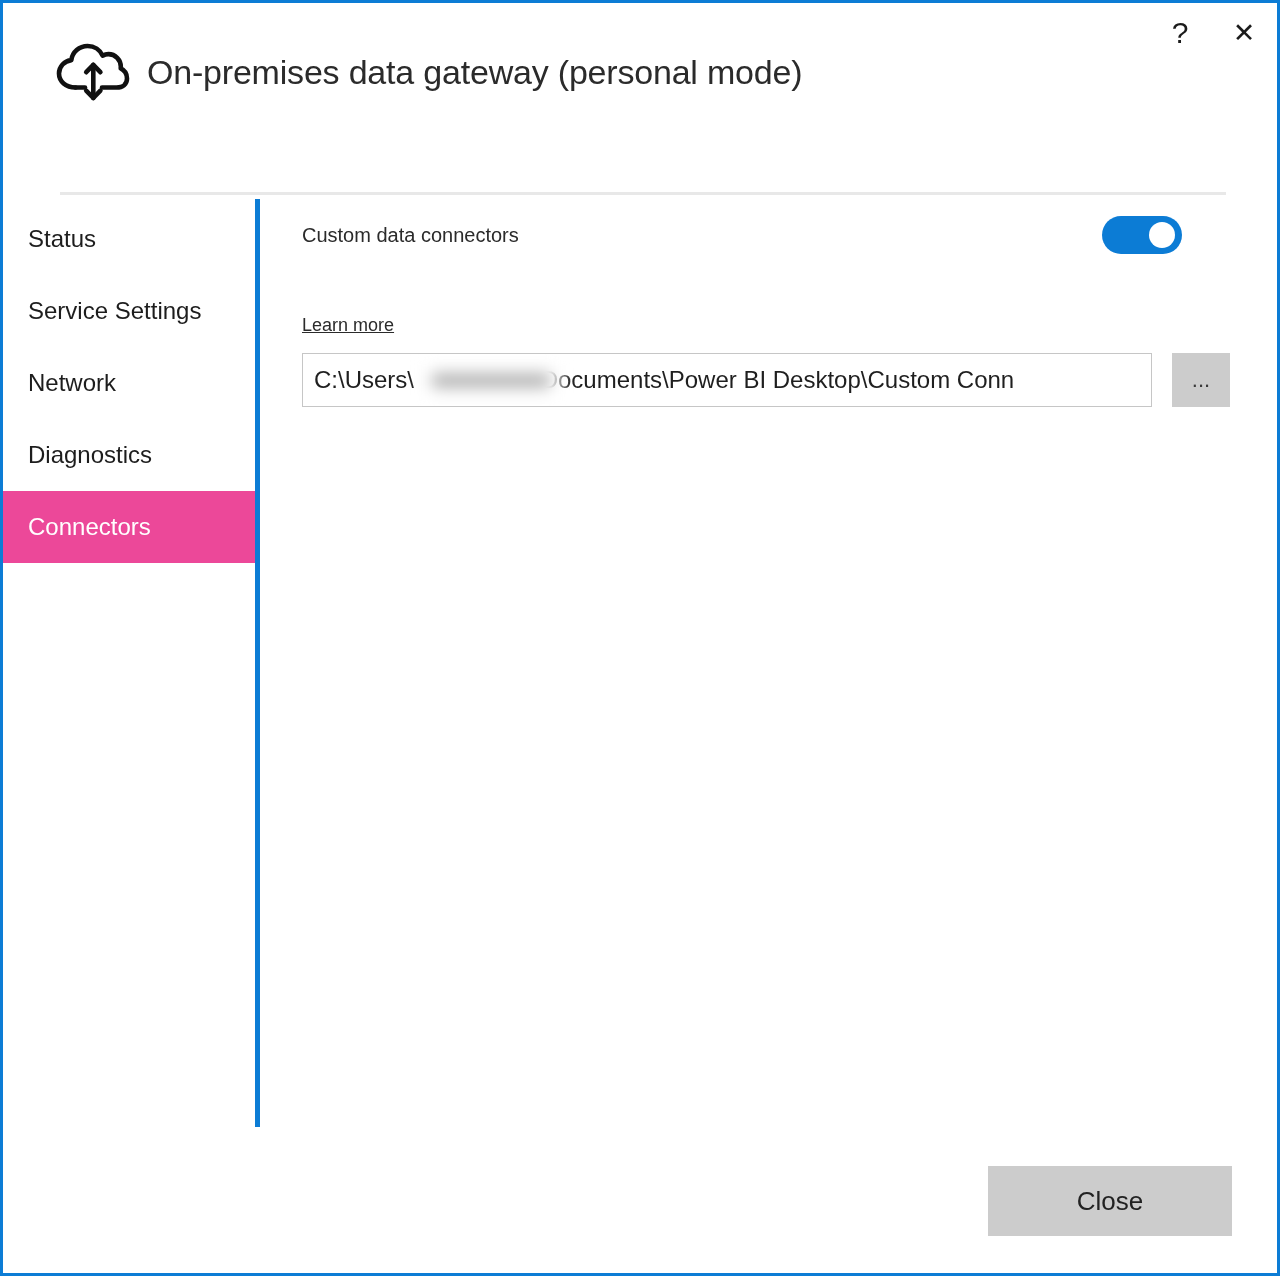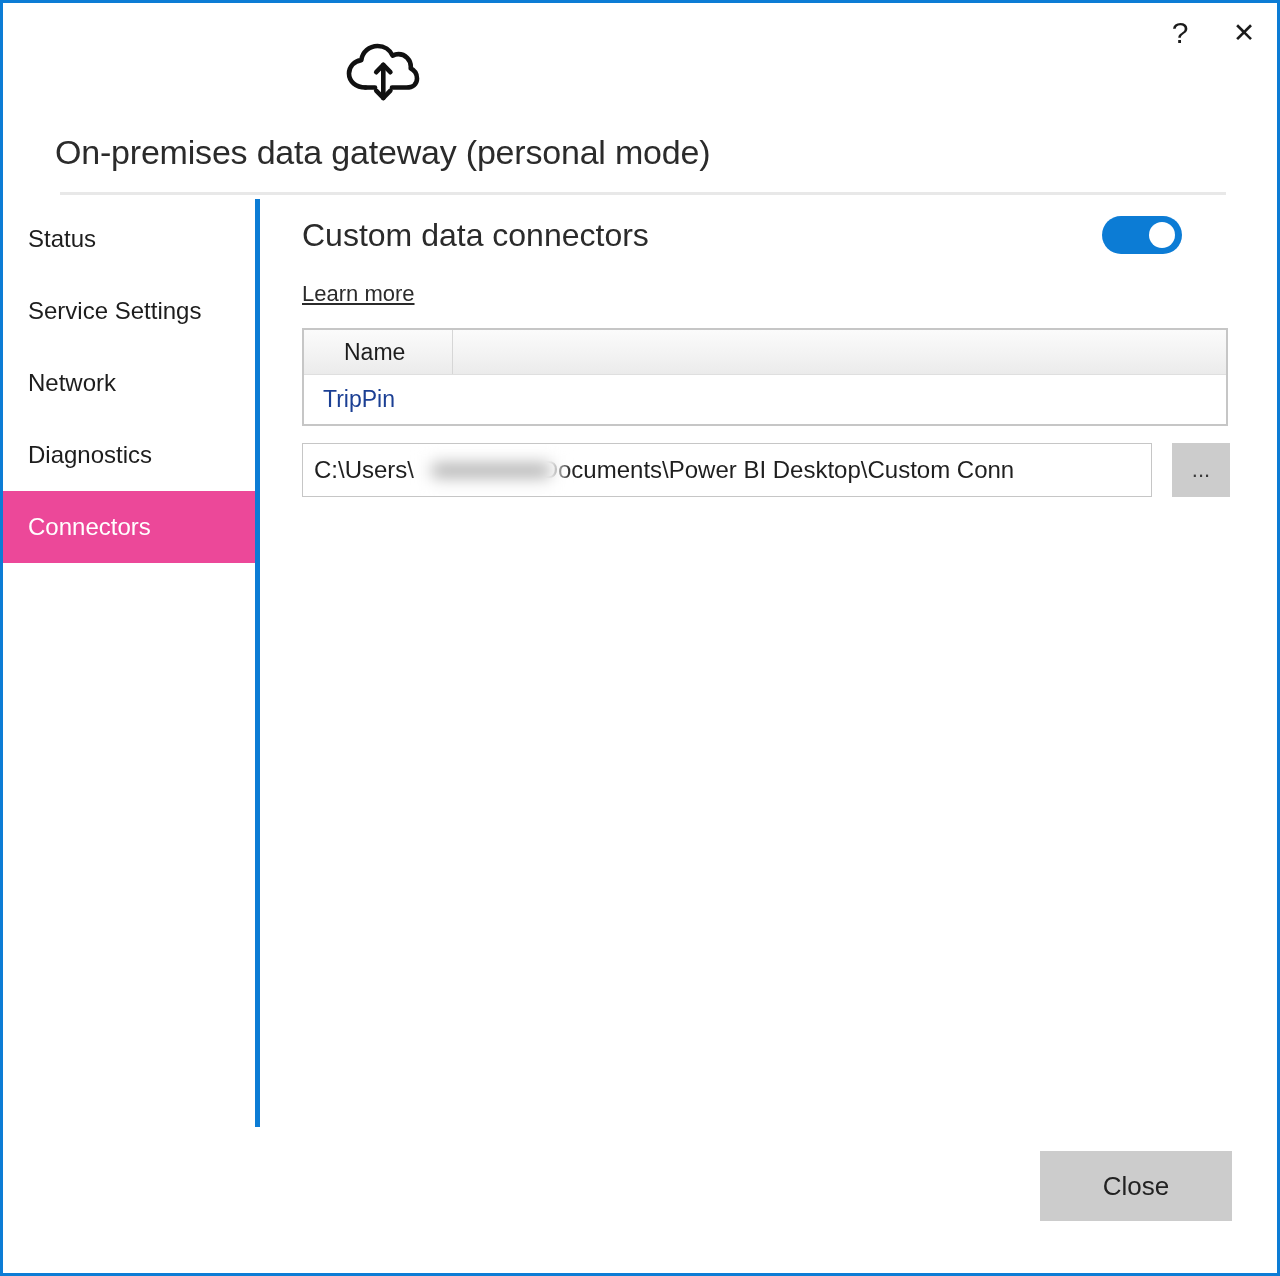--- a/index.html
+++ b/index.html
@@ -57,22 +57,21 @@
     font-size: 27px;
     font-weight: 400;
   }
 
   #app-ident {
     position: absolute;
     left: 52px;
     top: 38px;
     display: flex;
     align-items: center;
-    gap: 30px;
-    flex-direction: column;
+    gap: 16px;
   }
   #cloud-icon {
     width: 76px;
     height: 62px;
     display: block;
   }
   #app-title {
     font-size: 34px;
     font-weight: 400;
     color: #2b2b2b;
@@ -133,21 +132,21 @@
   }
 
   #section-head {
     position: relative;
     display: flex;
     align-items: center;
     justify-content: space-between;
     height: 64px;
   }
   #section-title {
-    font-size: 32px;
+    font-size: 20px;
     color: #2b2b2b;
     font-weight: 400;
   }
 
   
   #connectors-toggle {
     width: 80px;
     height: 38px;
     border-radius: 19px;
     background: #0c7cd5;
@@ -161,22 +160,22 @@
     width: 26px;
     height: 26px;
     border-radius: 50%;
     background: #ffffff;
     top: 6px;
     right: 7px;
   }
 
   #learn-more {
     display: inline-block;
-    margin-top: 14px;
-    font-size: 22px;
+    margin-top: 48px;
+    font-size: 18px;
     color: #2b2b2b;
     cursor: pointer;
   }
 
   
   #connector-table {
     margin-top: 21px;
     width: 926px;
     box-sizing: border-box;
     border: 2px solid #c6c6c6;
@@ -285,22 +284,22 @@
   #footer {
     position: absolute;
     left: 0;
     bottom: 0;
     width: 1274px;
     height: 146px;
   }
   #close-action {
     position: absolute;
     right: 45px;
-    top: 24px;
-    width: 192px;
+    top: 39px;
+    width: 244px;
     height: 70px;
     background: #cccccc;
     display: flex;
     align-items: center;
     justify-content: center;
     font-size: 26px;
     color: #222222;
     cursor: pointer;
     user-select: none;
   }
@@ -354,29 +353,20 @@
 
     <div id="section-head">
       <div id="section-title">Custom data connectors</div>
       <div id="connectors-toggle">
         <div class="knob"></div>
       </div>
     </div>
 
     <a id="learn-more" href="#">Learn more</a>
 
-    <div id="connector-table">
-      <div id="table-header-row">
-        <div class="th" id="th-name">Name</div>
-        <div class="th" id="th-filler"></div>
-      </div>
-      <div class="table-row">
-        <div class="td-name">TripPin</div>
-      </div>
-    </div>
 
 
     <div id="folder-row">
       <div id="folder-path-input">
         <span id="folder-path-text">C:\Users\     \Documents\Power BI Desktop\Custom Conn</span>
         <div id="path-redaction"></div>
       </div>
       <div id="browse-button">...</div>
     </div>
 

